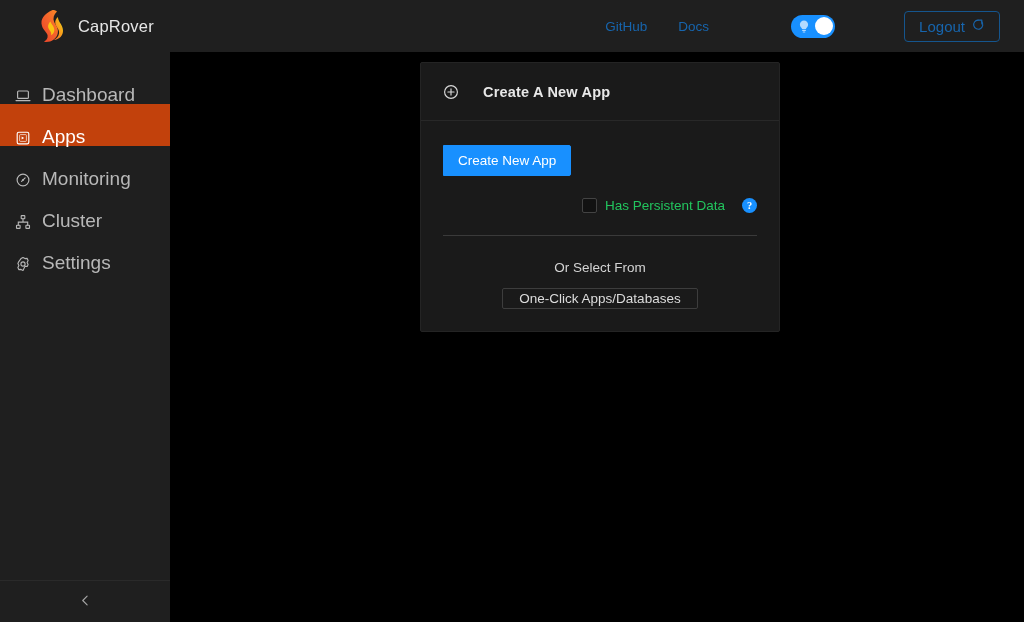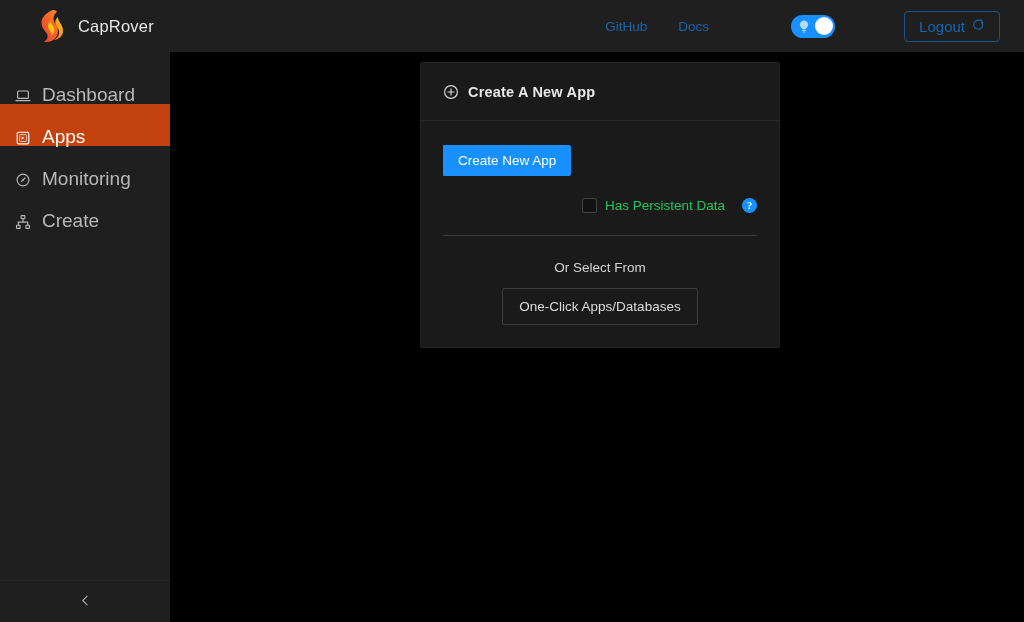--- a/index.html
+++ b/index.html
@@ -89,21 +89,21 @@
   .card {
     position: absolute; left: 250px; top: 10px;
     width: 360px;
     background: #1a1a1a;
     border: 1px solid #242424;
     border-radius: 2px;
   }
   .card-head {
     height: 58px; padding: 0 22px;
     border-bottom: 1px solid #282828;
-    display: flex; align-items: center; gap: 9px;
+    display: flex; align-items: center; gap: 24px;
   }
   .card-head-icon { width: 16px; height: 16px; flex: none; color: #d9d9d9; }
   .card-title {
     color: #e8e8e8; font-size: 14.5px; font-weight: bold;
     letter-spacing: .2px; white-space: nowrap;
   }
   .card-body { padding: 24px 22px 22px; }
 
   .input-group { display: flex; width: 100%; height: 31px; }
   .app-input {
@@ -144,21 +144,21 @@
   }
 
   .divider { height: 1px; background: #3a3a3a; margin: 22px 0 0; }
 
   .select-from {
     text-align: center; color: #d4d4d4; font-size: 13.5px;
     margin-top: 24px; white-space: nowrap;
   }
   .oneclick-wrap { display: flex; justify-content: center; margin-top: 13px; }
   .oneclick-btn {
-    height: 37px; padding: 0 16px;
+    height: 21px; padding: 0 16px;
     background: transparent; border: 1px solid #3d3d3d;
     border-radius: 2px; color: #dcdcdc;
     font-size: 13.5px; font-family: inherit;
     cursor: pointer; white-space: nowrap;
   }
 </style>
 </head>
 <body>
 
 <div class="app">
@@ -254,23 +254,32 @@
 
       <div class="nav-item">
         <span class="nav-icon">
           <svg width="16" height="16" viewBox="0 0 16 16" fill="none" xmlns="http://www.w3.org/2000/svg">
             <rect x="6.2" y="1.6" width="3.6" height="3.2" rx="0.5" stroke="currentColor" stroke-width="1.1"></rect>
             <rect x="1.5" y="11.2" width="3.6" height="3.2" rx="0.5" stroke="currentColor" stroke-width="1.1"></rect>
             <rect x="10.9" y="11.2" width="3.6" height="3.2" rx="0.5" stroke="currentColor" stroke-width="1.1"></rect>
             <path d="M8 4.8v3.3M3.3 11.2V8.1h9.4v3.1" stroke="currentColor" stroke-width="1.1" stroke-linecap="round"></path>
           </svg>
         </span>
-        <span class="nav-label">Create</span>
-      </div>
-
+        <span class="nav-label">Cluster</span>
+      </div>
+
+      <div class="nav-item">
+        <span class="nav-icon">
+          <svg width="16" height="16" viewBox="0 0 16 16" fill="none" xmlns="http://www.w3.org/2000/svg">
+            <path d="M8 1.6 10 2.6l2.2-.2.9 2-1 2 1 2-.9 2-2.2-.2L8 14.4l-2-1-2.2.2-.9-2 1-2-1-2 .9-2L6 2.6l2-1z" stroke="currentColor" stroke-width="1.1" stroke-linejoin="round"></path>
+            <circle cx="8" cy="8" r="2.1" stroke="currentColor" stroke-width="1.1"></circle>
+          </svg>
+        </span>
+        <span class="nav-label">Settings</span>
+      </div>
 
     </div>
 
     <div class="sider-trigger">
       <span>
         <svg width="13" height="13" viewBox="0 0 16 16" fill="none" xmlns="http://www.w3.org/2000/svg">
           <path d="M10 2.6 4.6 8 10 13.4" stroke="currentColor" stroke-width="1.4" stroke-linecap="round" stroke-linejoin="round"></path>
         </svg>
       </span>
     </div>

